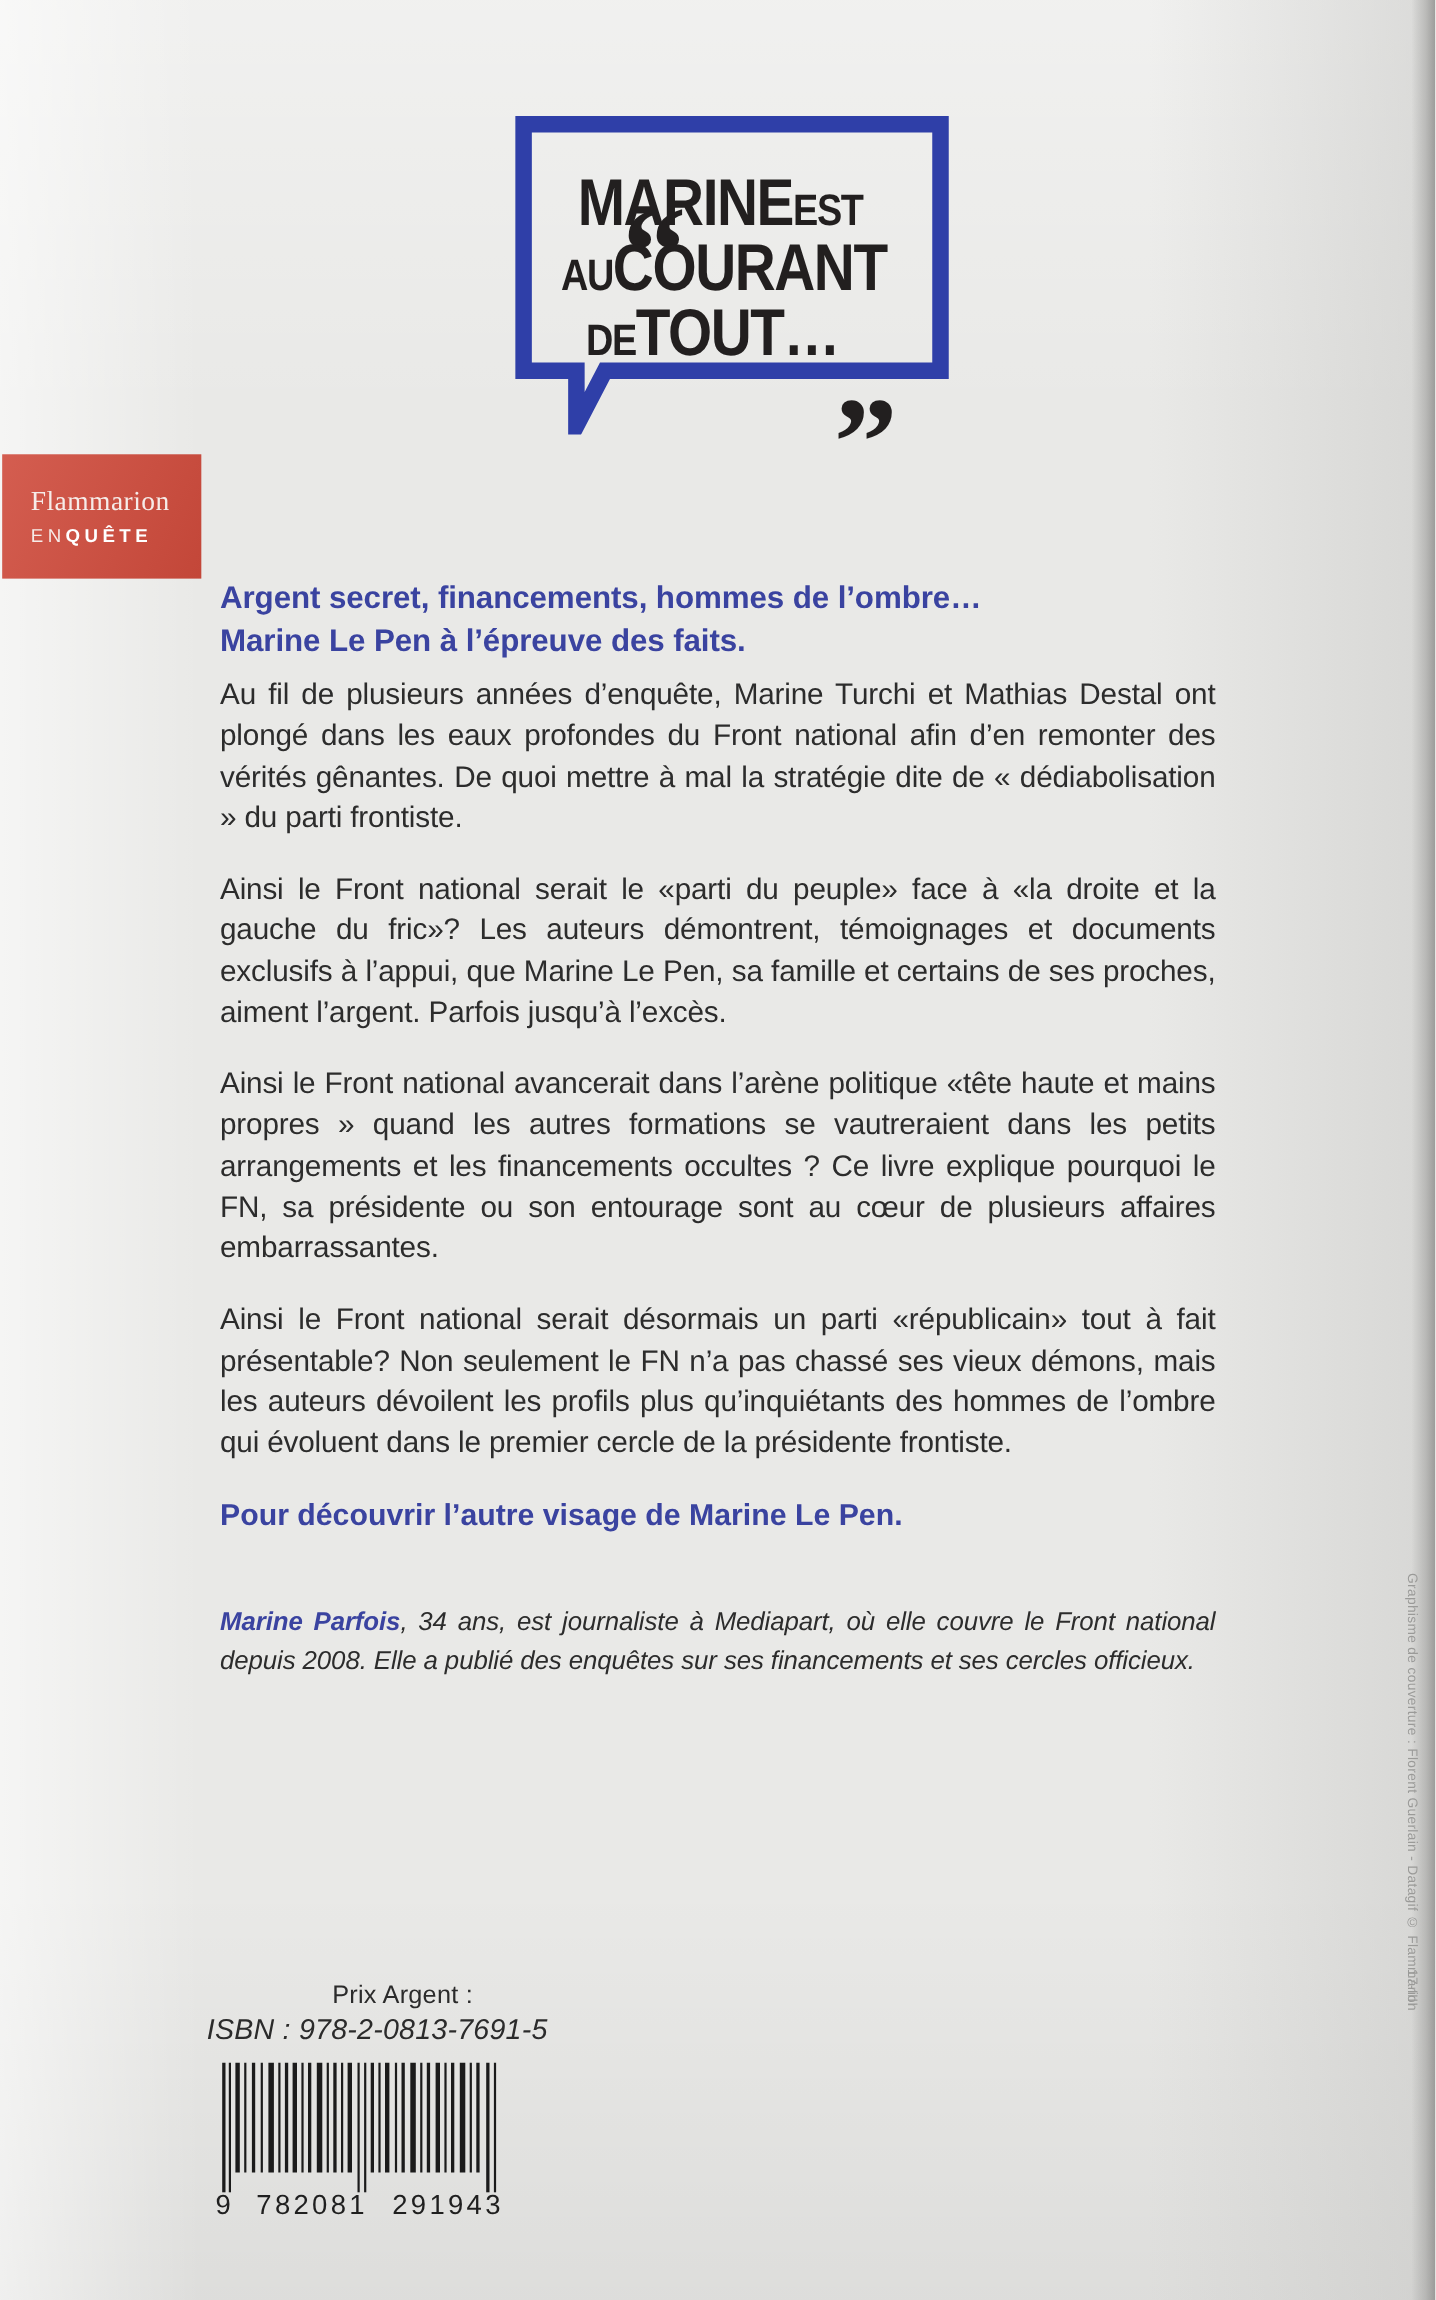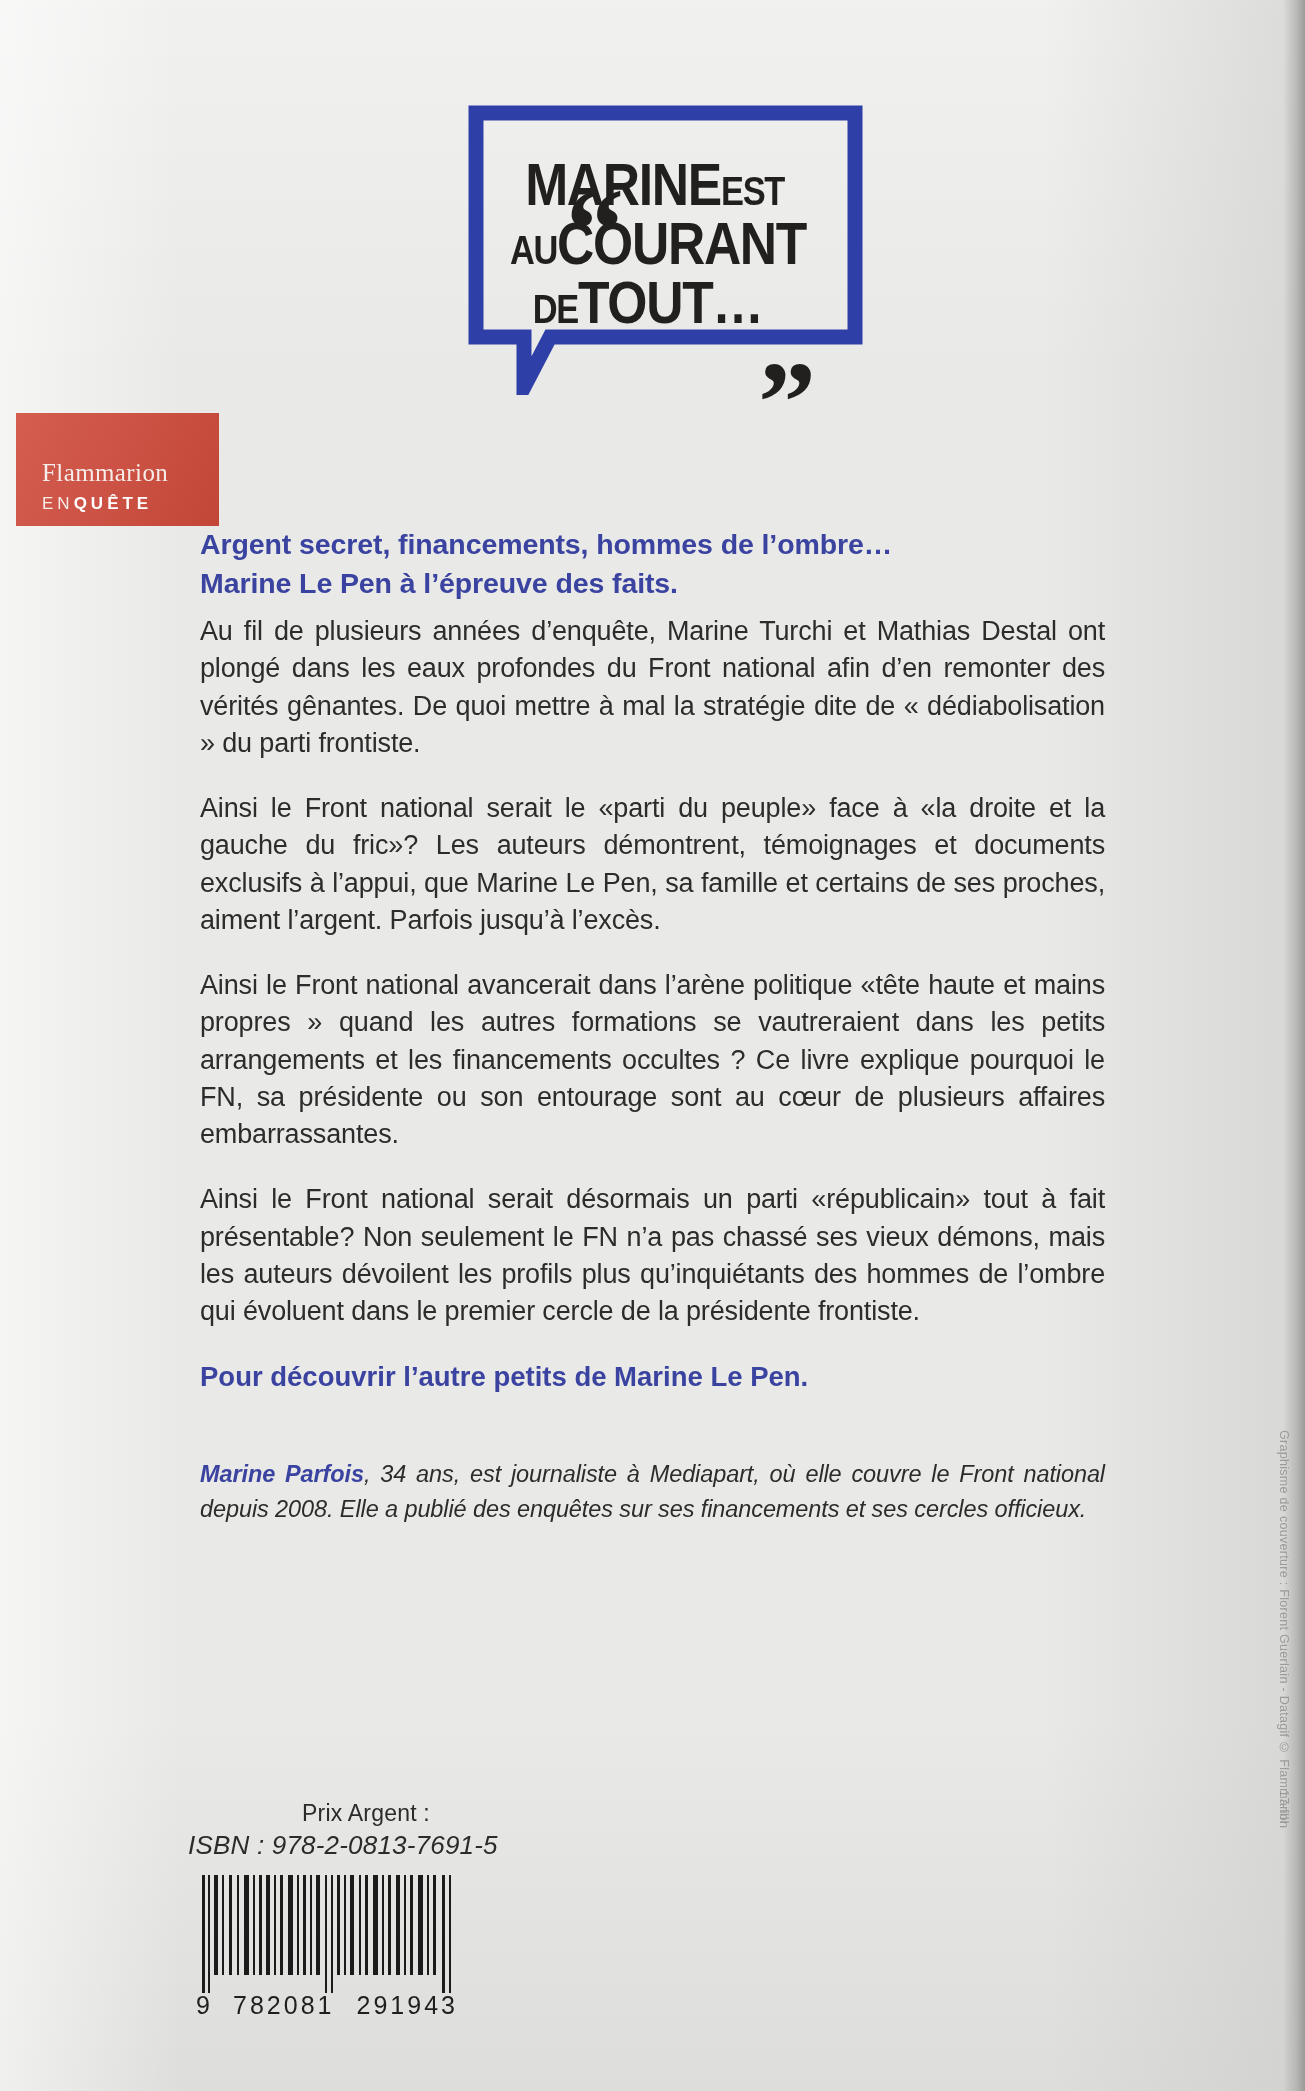--- a/index.html
+++ b/index.html
@@ -74,29 +74,29 @@
     color: #221f1f;
     font-size: 116px;
     line-height: 1;
   }
   .qmark-open { left: 98px; top: 66px; }
   .qmark-close { left: 290px; top: 240px; }
 
   
   .badge {
     position: absolute;
-    left: 16px;
+    left: 2px;
     top: 413px;
-    width: 203px;
+    width: 181px;
     height: 113px;
     background: #cf4b3c;
     background-image: linear-gradient(115deg, rgba(255,255,255,0.10) 0%, rgba(0,0,0,0.06) 100%);
     color: #ffffff;
     box-sizing: border-box;
-    padding: 46px 0 0 26px;
+    padding: 30px 0 0 26px;
   }
   .badge-brand {
     font-family: "Liberation Serif", serif;
     font-size: 25px;
     letter-spacing: 0.4px;
     color: #f6ece9;
     line-height: 1.1;
   }
   .badge-kind {
     font-family: "Liberation Sans", sans-serif;
@@ -257,21 +257,21 @@
     <p class="lead">
       <span>Argent secret, financements, hommes de l’ombre…</span><br>
       <span>Marine Le Pen à l’épreuve des faits.</span>
     </p>
 
     <p class="para">Au fil de plusieurs années d’enquête, Marine Turchi et Mathias Destal ont plongé dans les eaux profondes du Front national afin d’en remonter des vérités gênantes. De quoi mettre à mal la stratégie dite de « dédiabolisation » du parti frontiste.</p>
     <p class="para">Ainsi le Front national serait le «parti du peuple» face à «la droite et la gauche du fric»? Les auteurs démontrent, témoignages et documents exclusifs à l’appui, que Marine Le Pen, sa famille et certains de ses proches, aiment l’argent. Parfois jusqu’à l’excès.</p>
     <p class="para">Ainsi le Front national avancerait dans l’arène politique «tête haute et mains propres » quand les autres formations se vautreraient dans les petits arrangements et les financements occultes ? Ce livre explique pourquoi le FN, sa présidente ou son entourage sont au cœur de plusieurs affaires embarrassantes.</p>
     <p class="para">Ainsi le Front national serait désormais un parti «républicain» tout à fait présentable? Non seulement le FN n’a pas chassé ses vieux démons, mais les auteurs dévoilent les profils plus qu’inquiétants des hommes de l’ombre qui évoluent dans le premier cercle de la présidente frontiste.</p>
 
-    <p class="cta">Pour découvrir l’autre petits de Marine Le Pen.</p>
+    <p class="cta">Pour découvrir l’autre visage de Marine Le Pen.</p>
 
     <div class="bios">
       <p class="bio"><span class="name">Marine Parfois</span><span>, 34 ans, est journaliste à Mediapart, où elle couvre le Front national depuis 2008. Elle a publié des enquêtes sur ses financements et ses cercles officieux.</span></p>
     </div>
   </div>
 
   <div class="isbn-block">
     <div class="price-line">Prix Argent :</div>
     <div class="isbn-line">ISBN : 978-2-0813-7691-5</div>
 

